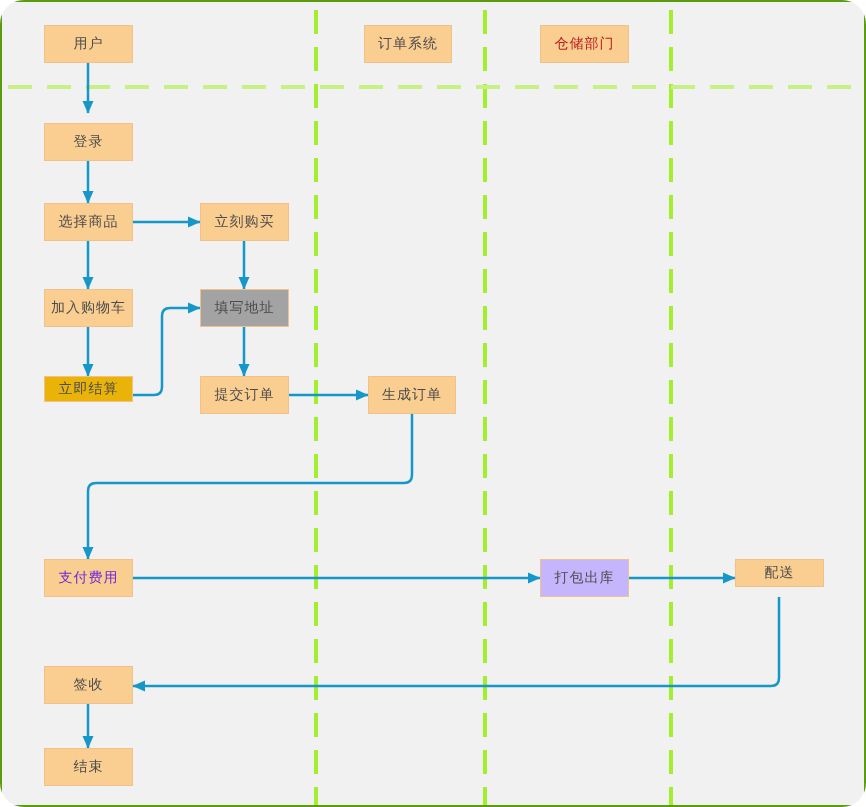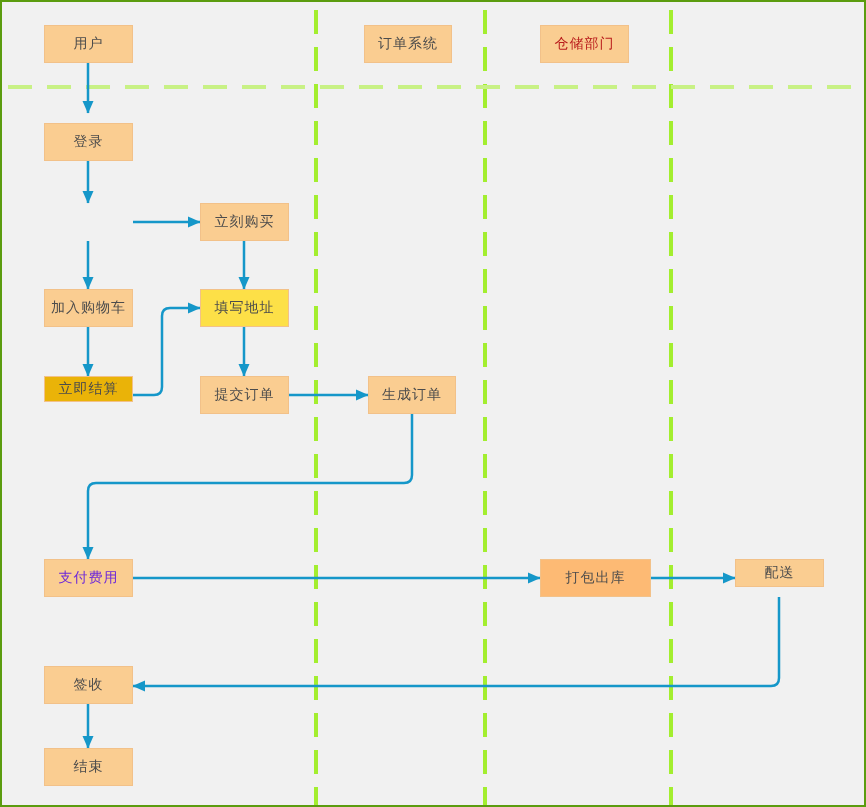--- a/index.html
+++ b/index.html
@@ -7,20 +7,21 @@
     padding: 0;
     background: #ffffff;
     font-family: "Liberation Sans", "DejaVu Sans", sans-serif;
   }
   .frame {
     position: relative;
     width: 866px;
     height: 807px;
     overflow: hidden;
     box-sizing: border-box;
+    border-radius: 24px;
   }
   .border-overlay {
     position: absolute;
     inset: 0;
     border-style: solid;
     border-width: 2px;
     pointer-events: none;
     z-index: 40;
   }
   svg.layer {
@@ -92,42 +93,45 @@
       </div>
       <div class="node" style="left: 364px; top: 25px; width: 88px; height: 38px; background: rgb(250, 205, 145); border: 1px solid rgb(242, 193, 137); color: rgb(76, 76, 76);">
         <span>订单系统</span>
       </div>
       <div class="node" style="left: 540px; top: 25px; width: 89px; height: 38px; background: rgb(250, 205, 145); border: 1px solid rgb(242, 193, 137); color: #b91c1c;">
         <span>仓储部门</span>
       </div>
       <div class="node" style="left: 44px; top: 113px; width: 89px; height: 38px; background: rgb(250, 205, 145); border: 1px solid rgb(242, 193, 137); color: rgb(76, 76, 76); margin-top: 10px;">
         <span>登录</span>
       </div>
+      <div class="node" style="left: 44px; top: 203px; width: 89px; height: 38px; background: rgb(250, 205, 145); border: 1px solid rgb(242, 193, 137); color: rgb(76, 76, 76);">
+        <span>选择商品</span>
+      </div>
       <div class="node" style="left: 200px; top: 203px; width: 89px; height: 38px; background: rgb(250, 205, 145); border: 1px solid rgb(242, 193, 137); color: rgb(76, 76, 76);">
         <span>立刻购买</span>
       </div>
       <div class="node" style="left: 44px; top: 289px; width: 89px; height: 38px; background: rgb(250, 205, 145); border: 1px solid rgb(242, 193, 137); color: rgb(76, 76, 76);">
         <span>加入购物车</span>
       </div>
-      <div class="node" style="left: 200px; top: 289px; width: 89px; height: 38px; background: #fde047; border: 1px solid rgb(242, 193, 137); color: rgb(76, 76, 76);">
+      <div class="node" style="left: 200px; top: 289px; width: 89px; height: 38px; background: #a3a3a3; border: 1px solid rgb(242, 193, 137); color: rgb(76, 76, 76);">
         <span>填写地址</span>
       </div>
       <div class="node" style="left: 44px; top: 376px; width: 89px; height: 26px; background: #eab308; border: 1px solid rgb(242, 193, 137); color: rgb(76, 76, 76);">
         <span>立即结算</span>
       </div>
       <div class="node" style="left: 200px; top: 376px; width: 89px; height: 38px; background: rgb(250, 205, 145); border: 1px solid rgb(242, 193, 137); color: rgb(76, 76, 76);">
         <span>提交订单</span>
       </div>
       <div class="node" style="left: 368px; top: 376px; width: 88px; height: 38px; background: rgb(250, 205, 145); border: 1px solid rgb(242, 193, 137); color: rgb(76, 76, 76);">
         <span>生成订单</span>
       </div>
       <div class="node" style="left: 44px; top: 559px; width: 89px; height: 38px; background: rgb(250, 205, 145); border: 1px solid rgb(242, 193, 137); color: #6d28d9;">
         <span>支付费用</span>
       </div>
-      <div class="node" style="left: 540px; top: 559px; width: 111px; height: 38px; background: #fdba74; border: 1px solid rgb(242, 193, 137); color: rgb(76, 76, 76);">
+      <div class="node" style="left: 540px; top: 559px; width: 89px; height: 38px; background: #c4b5fd; border: 1px solid rgb(242, 193, 137); color: rgb(76, 76, 76);">
         <span>打包出库</span>
       </div>
       <div class="node" style="left: 735px; top: 559px; width: 89px; height: 28px; background: rgb(250, 205, 145); border: 1px solid rgb(242, 193, 137); color: rgb(76, 76, 76);">
         <span>配送</span>
       </div>
       <div class="node" style="left: 44px; top: 666px; width: 89px; height: 38px; background: rgb(250, 205, 145); border: 1px solid rgb(242, 193, 137); color: rgb(76, 76, 76);">
         <span>签收</span>
       </div>
       <div class="node" style="left: 44px; top: 748px; width: 89px; height: 38px; background: rgb(250, 205, 145); border: 1px solid rgb(242, 193, 137); color: rgb(76, 76, 76);">
         <span>结束</span>

